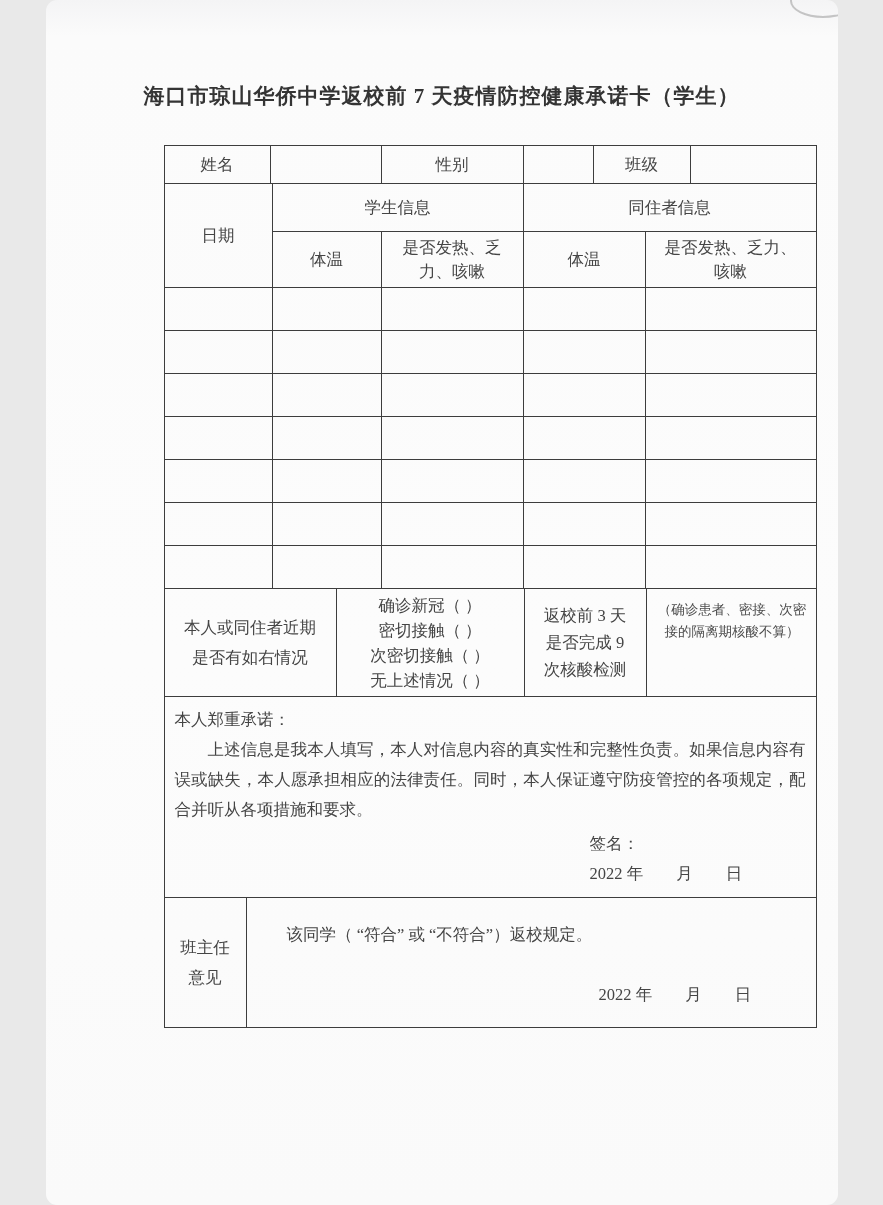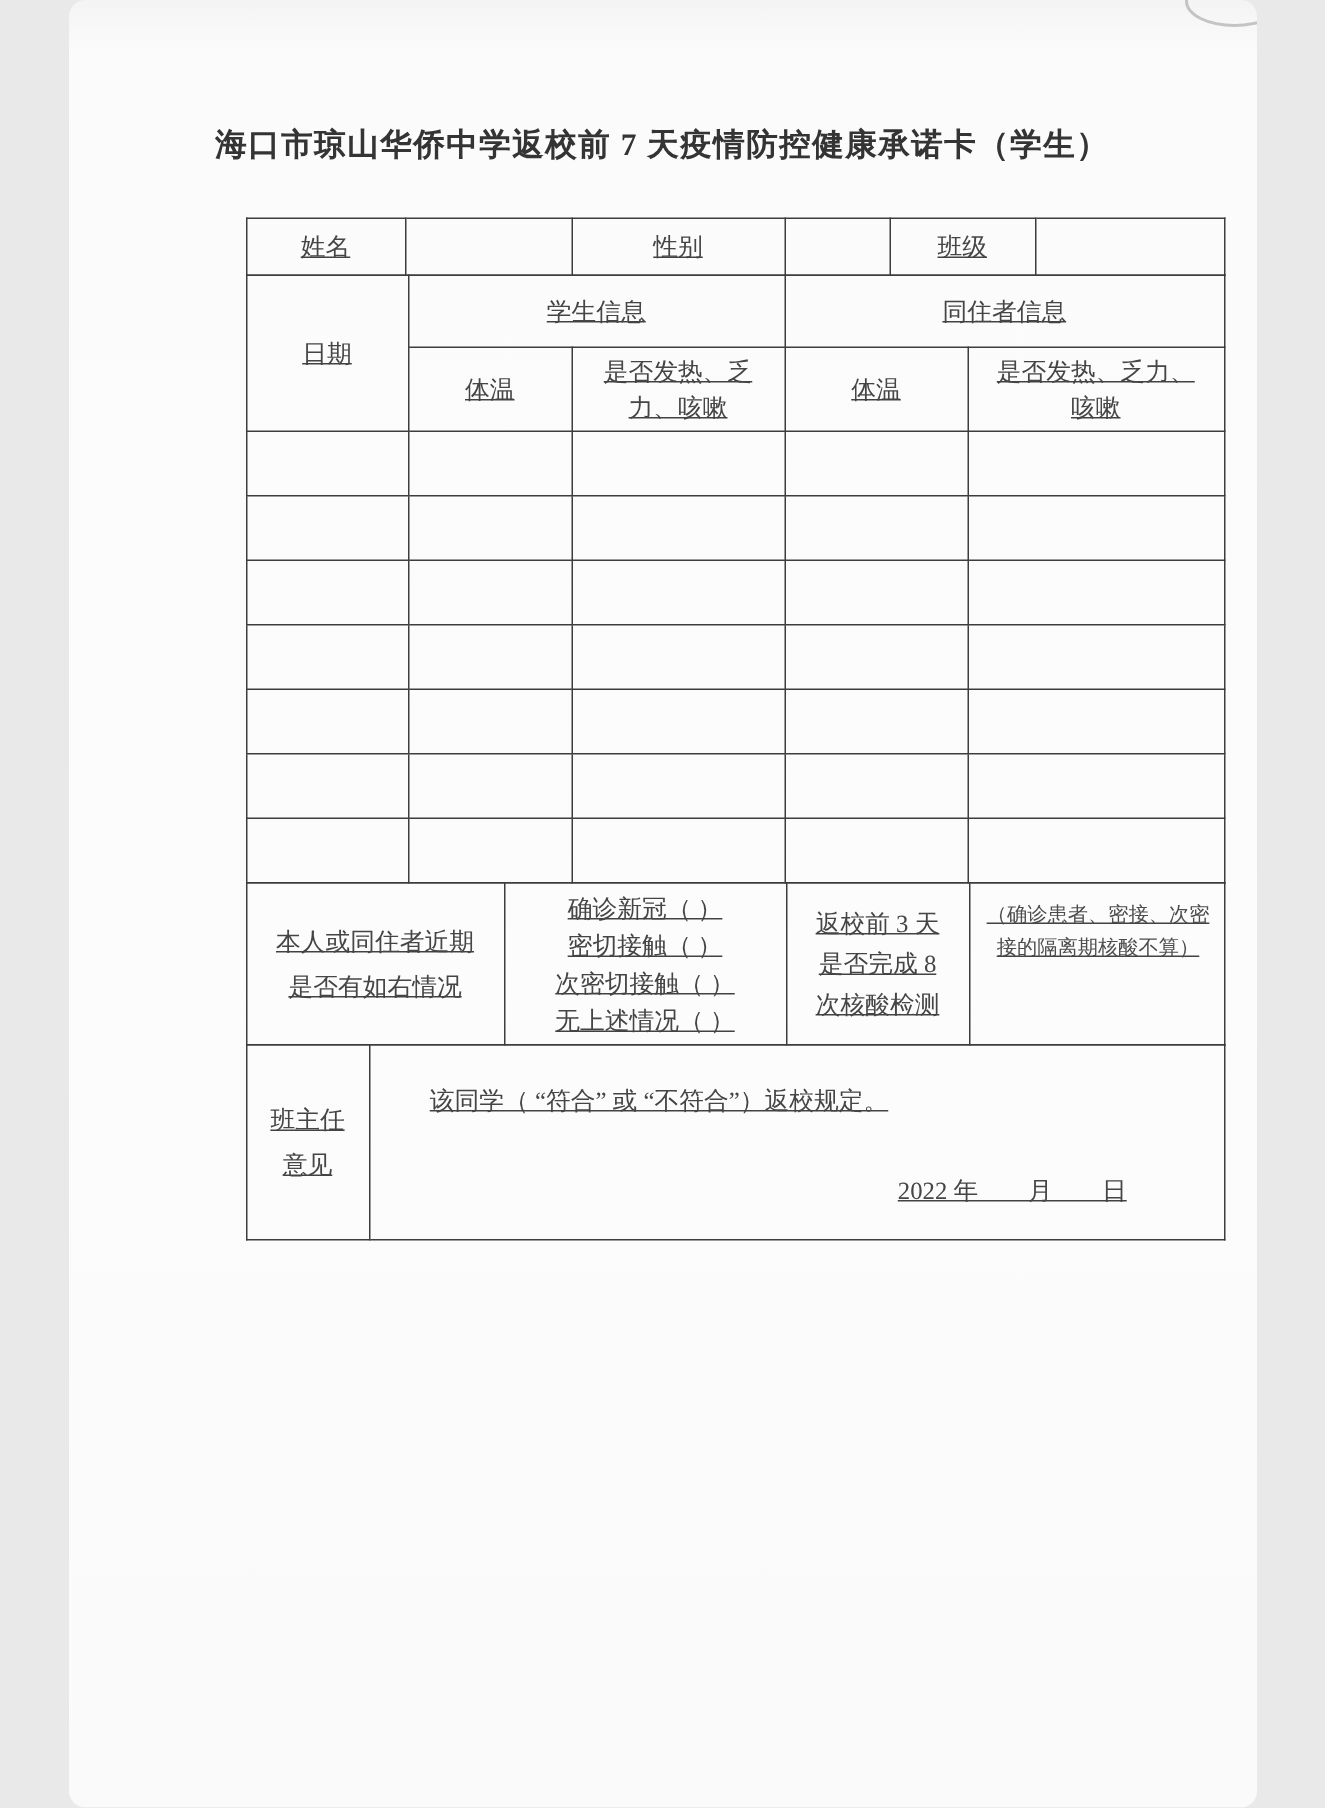--- a/index.html
+++ b/index.html
@@ -18,21 +18,21 @@
     position:absolute; top:-16px; right:-18px;
     width:66px; height:34px;
     border:2px solid #9b9b9b; border-radius:50%;
     opacity:.55;
   }
   .title {
     position:absolute; top:82px; left:0; width:100%;
     text-align:center; font-size:21px; font-weight:bold;
     letter-spacing:1px; color:#343434;
   }
-  .form { position:absolute; left:118px; top:145px; width:652px;text-decoration:underline; }
+  .form { position:absolute; left:118px; top:145px; width:652px; }
   .form table {
     border-collapse:collapse; table-layout:fixed; width:652px; margin-top:-1px;
   }
   .form table:first-child { margin-top:0; }
   td {
     border:1px solid #3d3d3d;
     font-size:16.5px; color:#454545;
     vertical-align:middle; padding:2px 6px;
     overflow:hidden;
   }
@@ -182,29 +182,46 @@
           <div>是否有如右情况</div>
         </td>
         <td class="options">
           <div>确诊新冠（ ）</div>
           <div>密切接触（  ）</div>
           <div>次密切接触（ ）</div>
           <div>无上述情况（  ）</div>
         </td>
         <td class="c nucleic">
           <div>返校前 3 天</div>
-          <div>是否完成 8</div>
+          <div>是否完成 9</div>
           <div>次核酸检测</div>
         </td>
         <td class="note-cell">（确诊患者、密接、次密接的隔离期核酸不算）</td>
       </tr>
     </tbody>
       </table>
 
 
+    <table>
+      <colgroup>
+          <col style="width:652px">
+        </colgroup>
+      <tbody>
+          <tr class="rowF">
+        <td>
+          <div class="commit-heading">本人郑重承诺：</div>
+          <div class="commit-body">上述信息是我本人填写，本人对信息内容的真实性和完整性负责。如果信息内容有误或缺失，本人愿承担相应的法律责任。同时，本人保证遵守防疫管控的各项规定，配合并听从各项措施和要求。</div>
+          <div class="sign-block">
+            <div>签名：</div>
+            <div>2022 年　　月　　日</div>
+          </div>
+        </td>
+      </tr>
+    </tbody>
+      </table>
 
     <table>
       <colgroup>
           <col style="width:82px">
           <col style="width:570px">
         </colgroup>
       <tbody>
           <tr class="rowG">
         <td class="c label-cell">
           <div>班主任</div>

